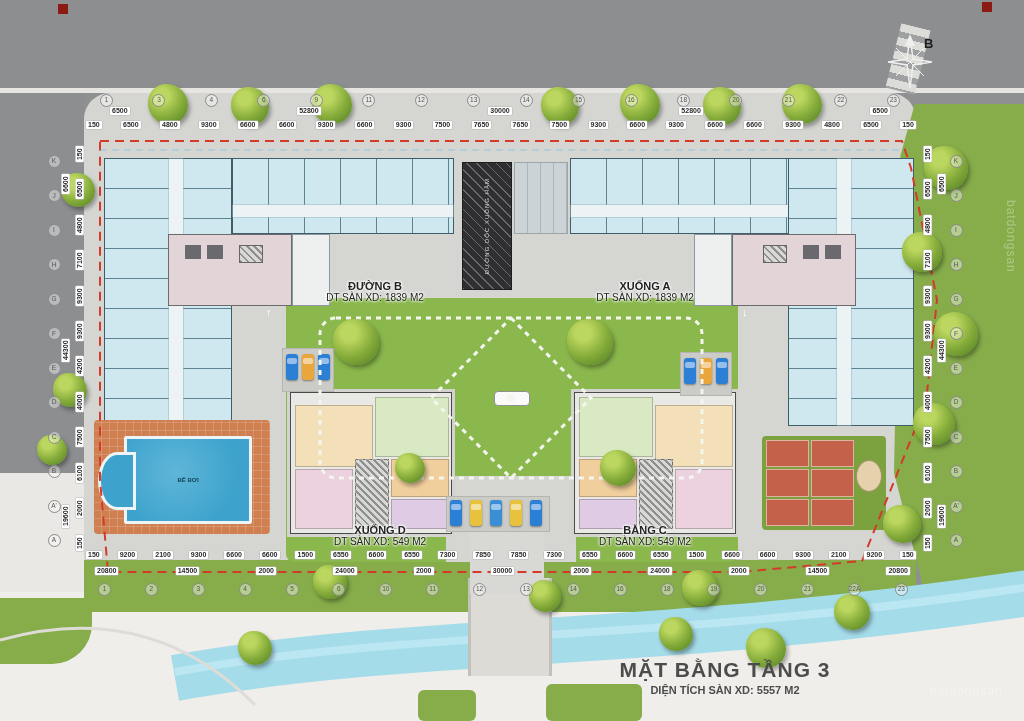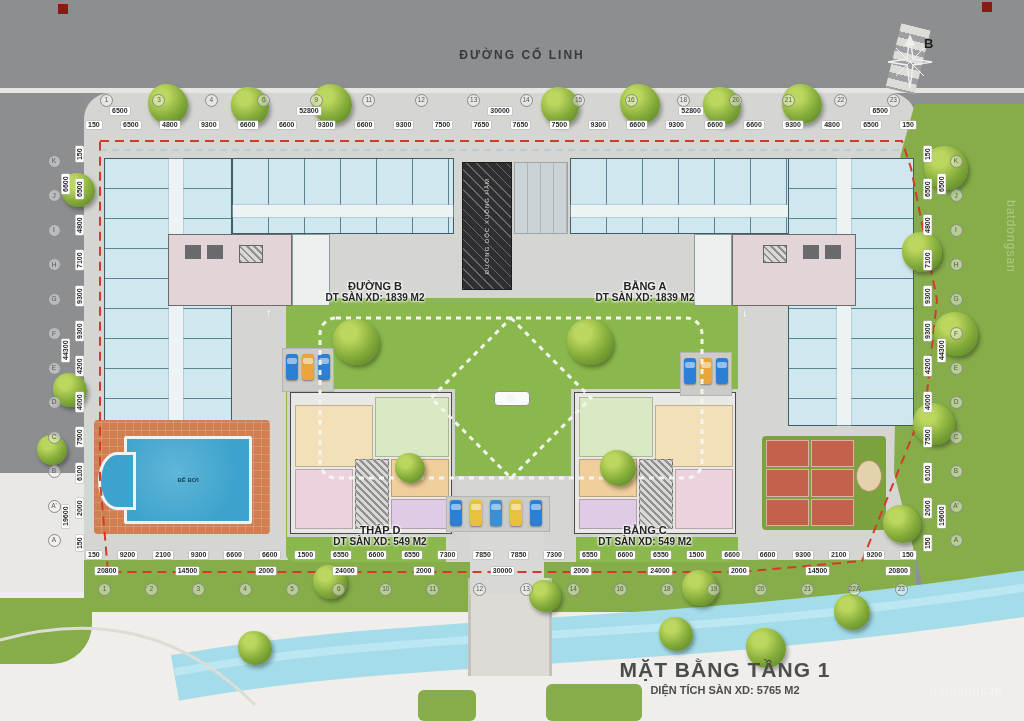--- a/index.html
+++ b/index.html
@@ -11,21 +11,21 @@
   .vchain{position:absolute;display:flex;flex-direction:column;justify-content:space-between;align-items:center;width:16px;}
   .dim-pill{background:#fff;color:#2a2a2a;font-size:7px;font-weight:700;line-height:1.2;
     padding:0 2px;border-radius:1px;box-shadow:0 0 0 0.5px #b5b5b5;white-space:nowrap;}
   .vchain .dim-pill{transform:rotate(-90deg);}
   .grid-bubble{display:inline-flex;align-items:center;justify-content:center;width:11px;height:11px;
     border:1px solid #8a8a8a;border-radius:50%;background:rgba(255,255,255,.4);
     color:#555;font-size:6.5px;line-height:1;}
   .tower-label{position:absolute;text-align:center;color:#222;
     text-shadow:0 0 3px #fff,0 0 3px #fff,0 0 3px #fff;}
   .tower-label .name{font-weight:700;font-size:11px;}
-  .tower-label .area{font-weight:700;font-size:10px;}
+  .tower-label .area{font-weight:400;font-size:10px;}
   
   .wing{position:absolute;border:1.5px solid #3f5d68;box-sizing:border-box;}
   .wing-v{background:repeating-linear-gradient(180deg,#cfe8f0 0 29px,#5d8290 29px 30px);}
   .wing-h{background:repeating-linear-gradient(90deg,#cfe8f0 0 35px,#5d8290 35px 36px);}
   .corridor{position:absolute;background:#edf3f4;box-shadow:0 0 0 0.5px #9ab4bd;}
   .core{position:absolute;background:#e2d4d7;border:1px solid #6b6b6b;box-sizing:border-box;}
   .hatch{position:absolute;background:repeating-linear-gradient(45deg,#8f8f8f 0 2px,#d8d8d4 2px 5px);border:0.5px solid #666;}
   .lift{position:absolute;background:#6a6a6e;}
   .room{position:absolute;border:1px solid rgba(0,0,0,.22);box-sizing:border-box;}
   
@@ -375,41 +375,40 @@
       <span class="grid-bubble">G</span>
       <span class="grid-bubble">F</span>
       <span class="grid-bubble">E</span>
       <span class="grid-bubble">D</span>
       <span class="grid-bubble">C</span>
       <span class="grid-bubble">B</span>
       <span class="grid-bubble">A'</span>
       <span class="grid-bubble">A</span>
     </div>
 
-  <div class="abs" style="left:412px;top:48px;width:220px;text-align:center;font-size:12px;font-weight:700;letter-spacing:2px;color:#3a3a3c;">ĐƯỜNG CỔ LINH</div>
   <div class="abs" style="left:924px;top:36px;font-size:13px;font-weight:700;color:#1e1e1e;">B</div>
 
   <div class="tower-label" style="left:295px;top:280px;width:160px;">
     <div class="name">ĐƯỜNG B</div>
     <div class="area">DT SÀN XD: 1839 M2</div>
   </div>
   <div class="tower-label" style="left:565px;top:280px;width:160px;">
-    <div class="name">BẰNG A</div>
+    <div class="name">XUỐNG A</div>
     <div class="area">DT SÀN XD: 1839 M2</div>
   </div>
   <div class="tower-label" style="left:300px;top:524px;width:160px;">
-    <div class="name">THÁP D</div>
+    <div class="name">XUỐNG D</div>
     <div class="area">DT SÀN XD: 549 M2</div>
   </div>
   <div class="tower-label" style="left:565px;top:524px;width:160px;">
     <div class="name">BẰNG C</div>
     <div class="area">DT SÀN XD: 549 M2</div>
   </div>
 
   <div class="abs" style="left:585px;top:658px;width:280px;text-align:center;color:#4c4c4c;">
-    <div style="font-size:21px;font-weight:700;letter-spacing:1px;">MẶT BẰNG TẦNG 1</div>
-    <div style="font-size:11px;font-weight:700;margin-top:2px;">DIỆN TÍCH SÀN XD: 5765 M2</div>
+    <div style="font-size:21px;font-weight:700;letter-spacing:1px;">MẶT BẰNG TẦNG 3</div>
+    <div style="font-size:11px;font-weight:700;margin-top:2px;">DIỆN TÍCH SÀN XD: 5557 M2</div>
   </div>
 
   <div class="watermark" style="left:930px;top:684px;">batdongsan</div>
   <div class="watermark" style="left:1004px;top:200px;writing-mode:vertical-rl;">batdongsan</div>
 
 </div>
 
 </body></html>

